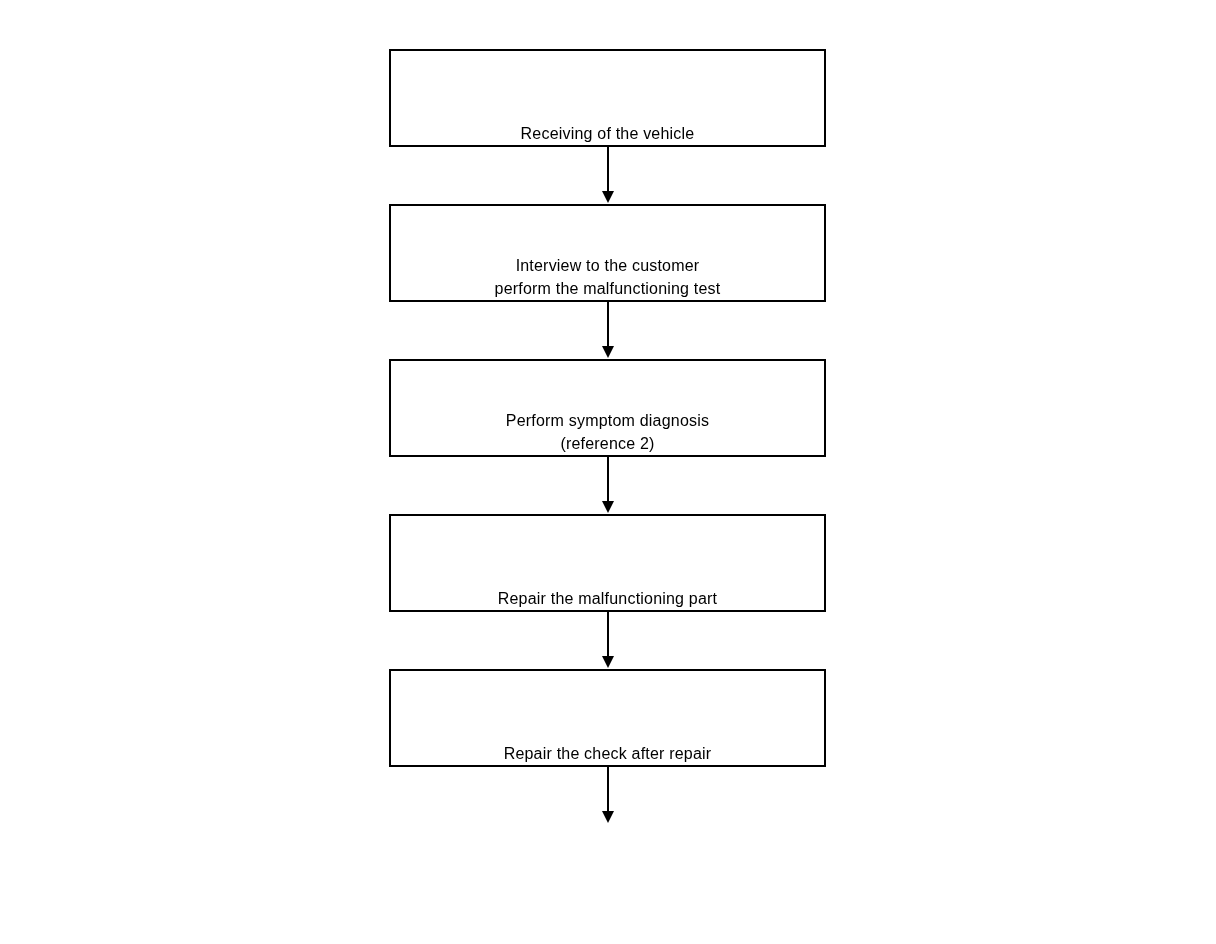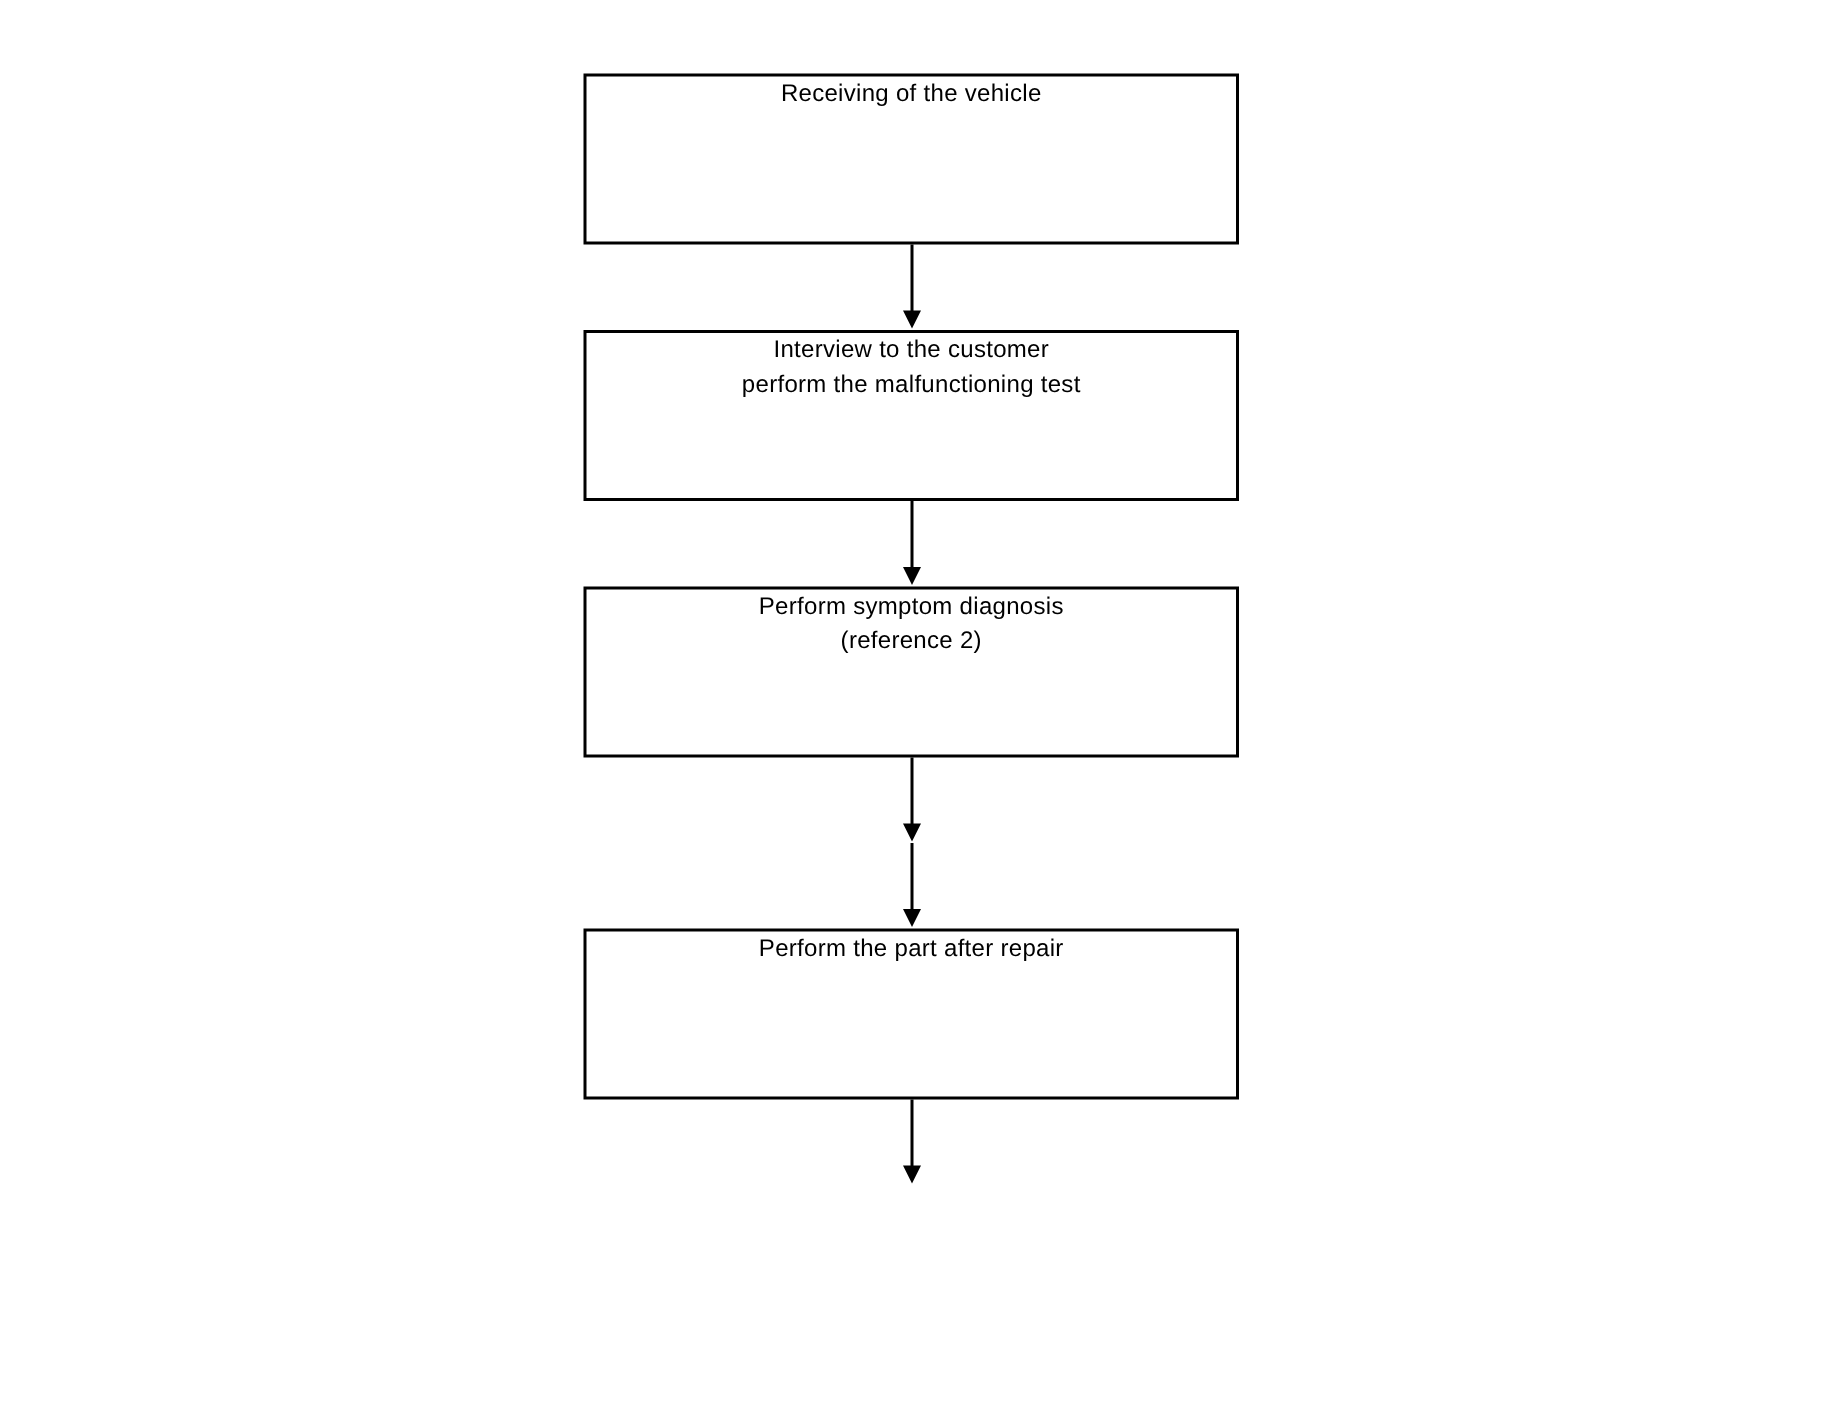--- a/index.html
+++ b/index.html
@@ -21,25 +21,25 @@
     left: 389px;
     top: 49px;
     width: 437px;
     display: flex;
     flex-direction: column;
     align-items: center;
   }
   .node {
     box-sizing: border-box;
     width: 437px;
-    height: 114px;
+    height: 98px;
     border: 2px solid #000000;
     background: #ffffff;
     display: flex;
-    align-items: flex-start;
+    align-items: flex-end;
     justify-content: center;
   }
   .node-label {
     font-size: 16px;
     line-height: 23px;
     letter-spacing: 0.2px;
     text-align: center;
     white-space: pre-line;
     color: #000000;
   }
@@ -93,28 +93,31 @@
     <div class="node">
       <div class="node-label">Perform symptom diagnosis
 (reference 2)</div>
     </div>
 
     <div class="arrow">
       <div class="arrow-line"></div>
       <div class="arrow-head"></div>
     </div>
 
+    <div class="node">
+      <div class="node-label">Repair the malfunctioning part</div>
+    </div>
 
     <div class="arrow">
       <div class="arrow-line"></div>
       <div class="arrow-head"></div>
     </div>
 
     <div class="node">
-      <div class="node-label">Perform the part after repair</div>
+      <div class="node-label">Repair the check after repair</div>
     </div>
 
     <div class="arrow">
       <div class="arrow-line"></div>
       <div class="arrow-head"></div>
     </div>
 
 
   </div>
 </div>

